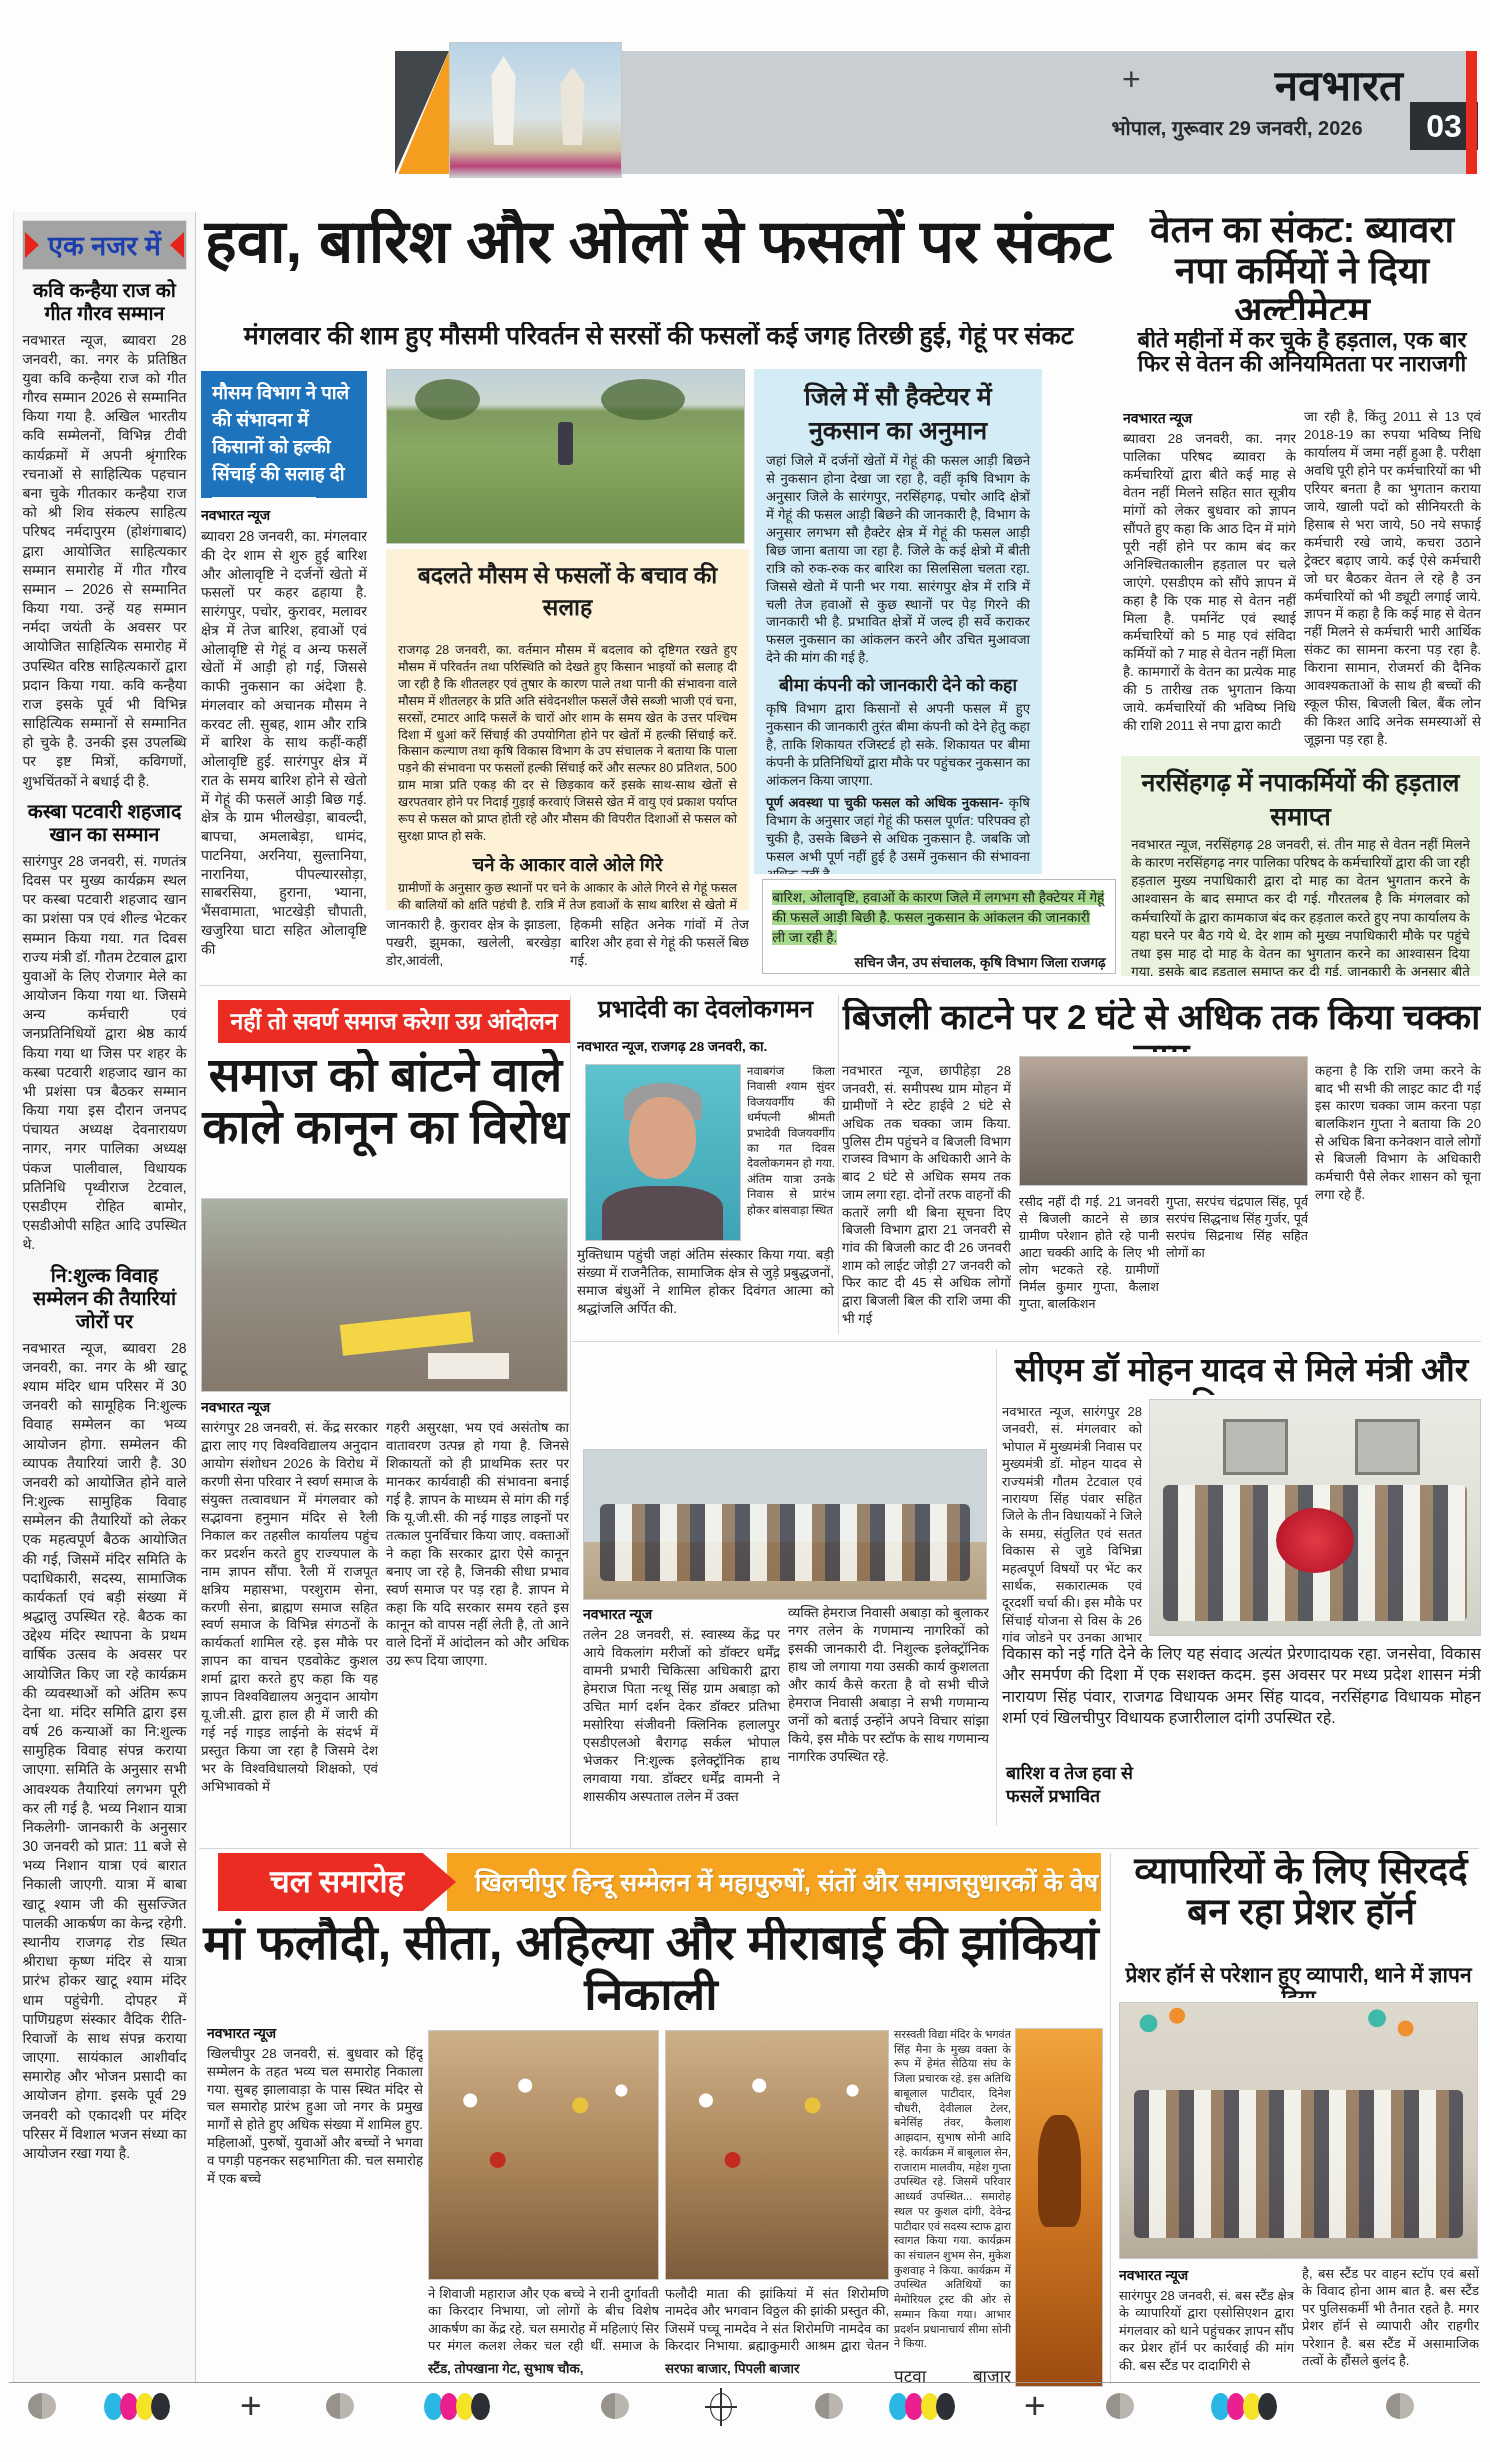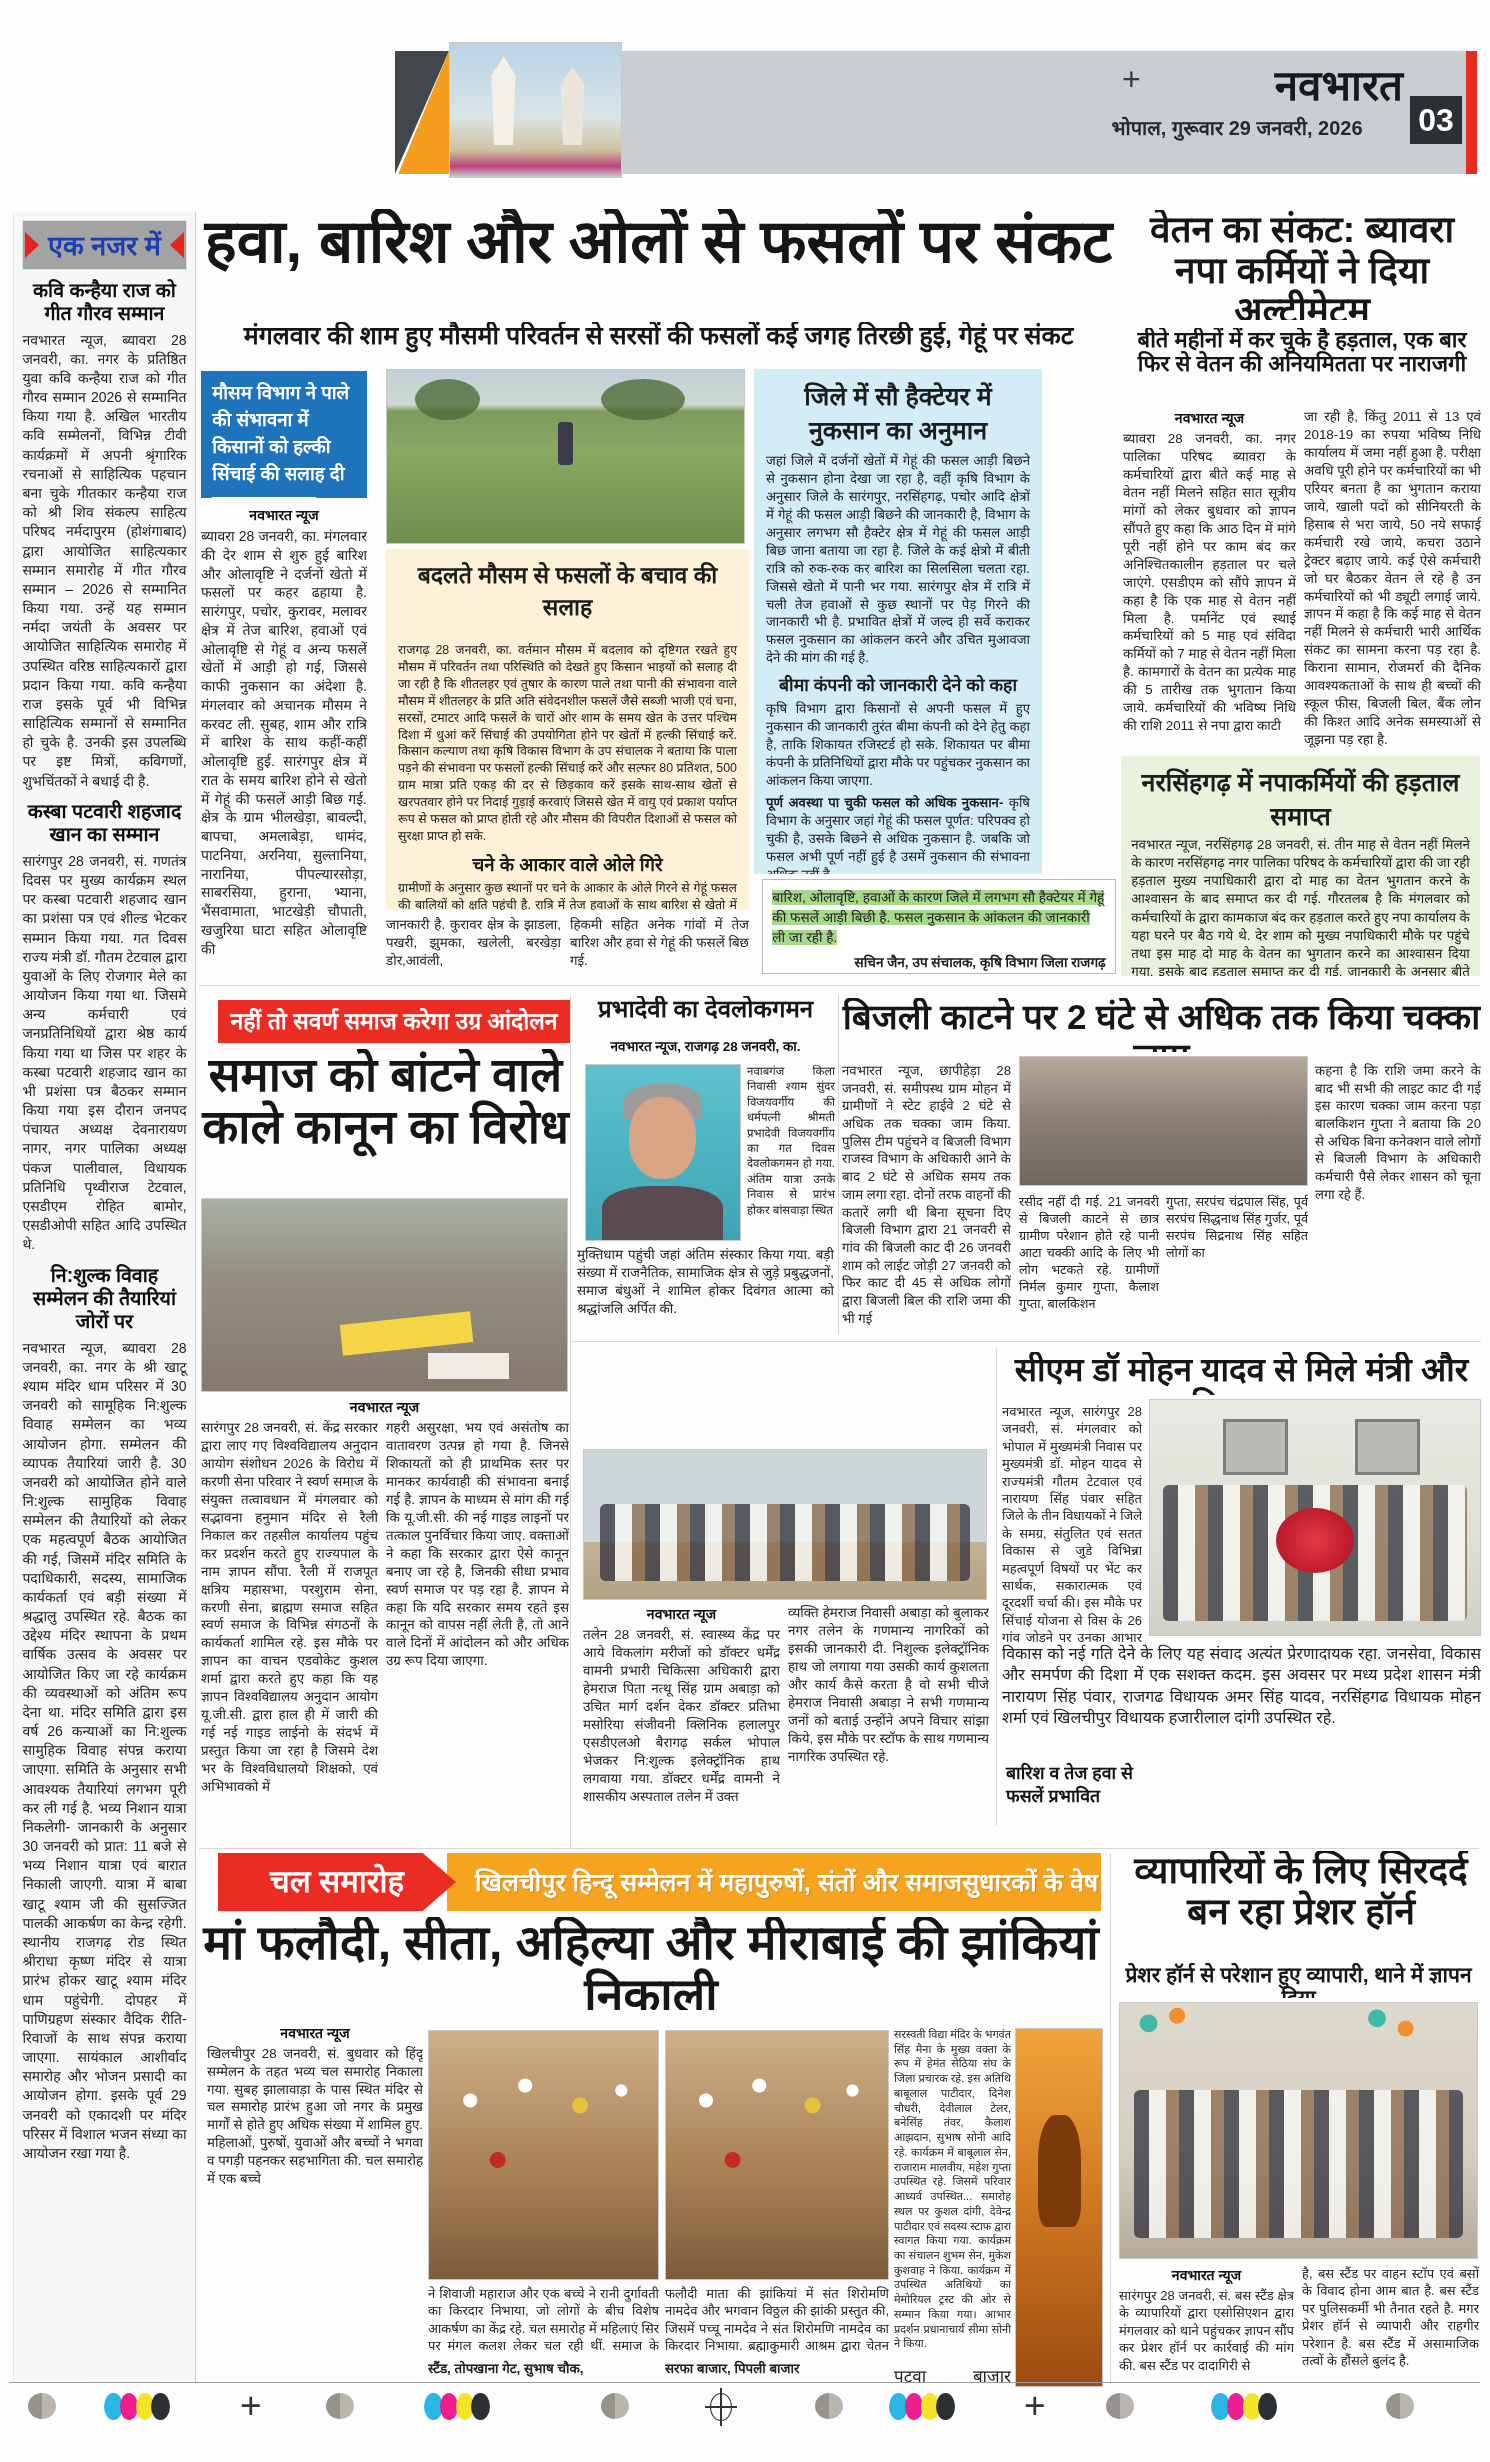--- a/index.html
+++ b/index.html
@@ -2,21 +2,21 @@
 <html lang="hi" style="font-size:15px"><head>
 <meta charset="utf-8">
 <style>
   *{margin:0;padding:0;box-sizing:border-box}
   html,body{width:1490px;height:2462px;background:#ffffff;
     font-family:"Liberation Sans","DejaVu Sans",sans-serif;color:#1c1c1c}
   .page{position:relative;width:1490px;height:2462px;overflow:hidden;background:#fdfdfd}
   .abs{position:absolute}
   .hd{font-weight:bold;color:#161616;text-align:center;line-height:1.1;overflow:hidden}
   .bt{font-size:13.4px;line-height:1.34;text-align:justify;color:#232323;overflow:hidden}
-  .by{font-weight:bold;text-align:center;font-size:14px;color:#111;overflow:hidden}
+  .by{font-weight:bold;font-size:14px;color:#111;overflow:hidden}
   .vline{background:#d6d6d6;width:0.9px}
   .hline{background:#d6d6d6;height:0.9px}
 
   
   .masthead{background:#ea2c1f;border-radius:2.8px;color:#fff;font-weight:bold;font-size:61px;
     text-align:center;line-height:123px;text-shadow:1.9px 2.8px 2.8px rgba(0,0,0,.45);letter-spacing:0.9px}
   .chev-dark{background:#42474c;clip-path:polygon(0 0,100% 0,0 100%)}
   .chev-orange{background:#f59d1e;clip-path:polygon(100% 0,100% 100%,6% 100%)}
   .temple{background:linear-gradient(180deg,#b9d3e5 0%,#d9e4e7 55%,#cfc2a0 80%,#b9437a 92%,#c7cdd0 100%);overflow:hidden}
   .temple .tower{position:absolute;background:#f3f0ea;width:43px;height:89px;top:13px;
@@ -119,21 +119,21 @@
   <div class="abs chev-dark" style="left:395px;top:51px;width:54px;height:123px"></div>
   <div class="abs chev-orange" style="left:395px;top:51px;width:54px;height:123px"></div>
   <div class="abs temple photo" style="left:449px;top:42px;width:173px;height:136px">
     <div class="tower" style="left:32px"></div>
       <div class="tower tower2"></div>
   </div>
   <div class="abs hgray" style="left:622px;top:51px;width:846px;height:123px"></div>
   <div class="abs cropmark" style="left:1122px;top:67px">+</div>
   <div class="abs brand" style="left:1146px;top:65px;width:257px">नवभारत</div>
   <div class="abs edition" style="left:1071px;top:114px;width:332px">भोपाल, गुरूवार 29 जनवरी, 2026</div>
-  <div class="abs pagebox" style="left:1410px;top:96px;width:52px;height:48px">03</div>
+  <div class="abs pagebox" style="left:1410px;top:102px;width:68px;height:48px">03</div>
   <div class="abs redstripe" style="left:1466px;top:51px;width:11.2px;height:123px"></div>
 
   <div class="abs sidebar" style="left:13px;top:212px;width:183px;height:2170px">
     <div class="sb-head">
       <span class="tri-r"></span>
       <span class="sb-title">एक नजर में</span>
       <span class="tri-l"></span>
     </div>
     <div>
       <div class="sb-story-title">कवि कन्हैया राज को गीत गौरव सम्मान</div>

